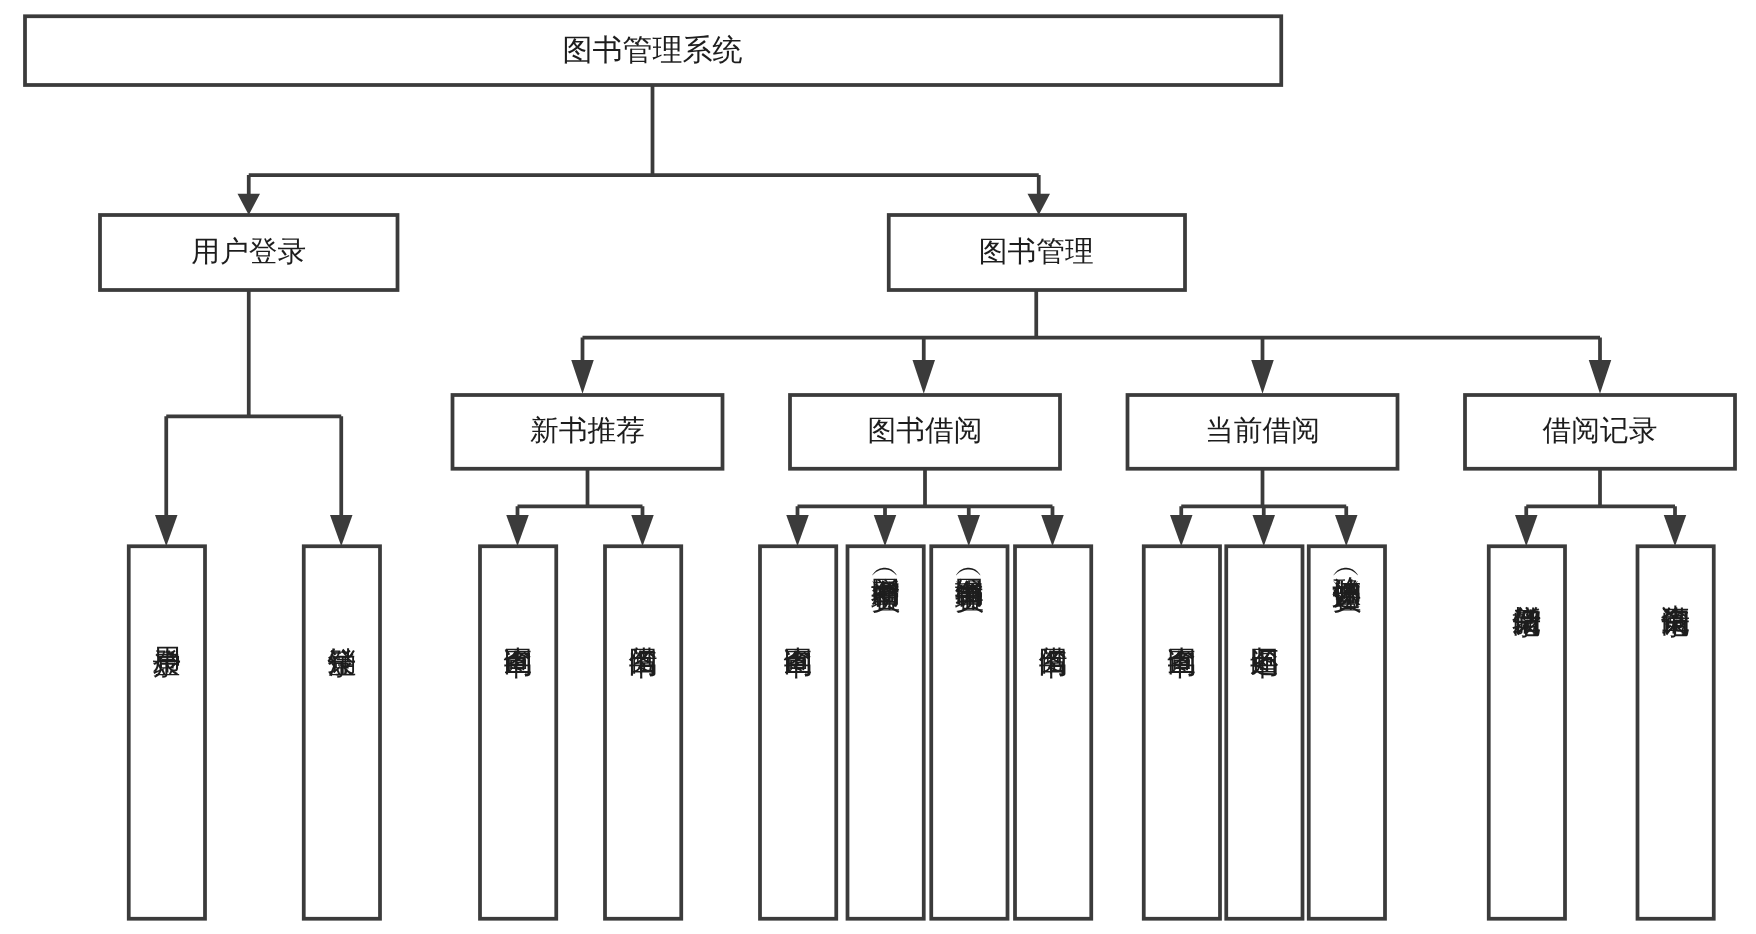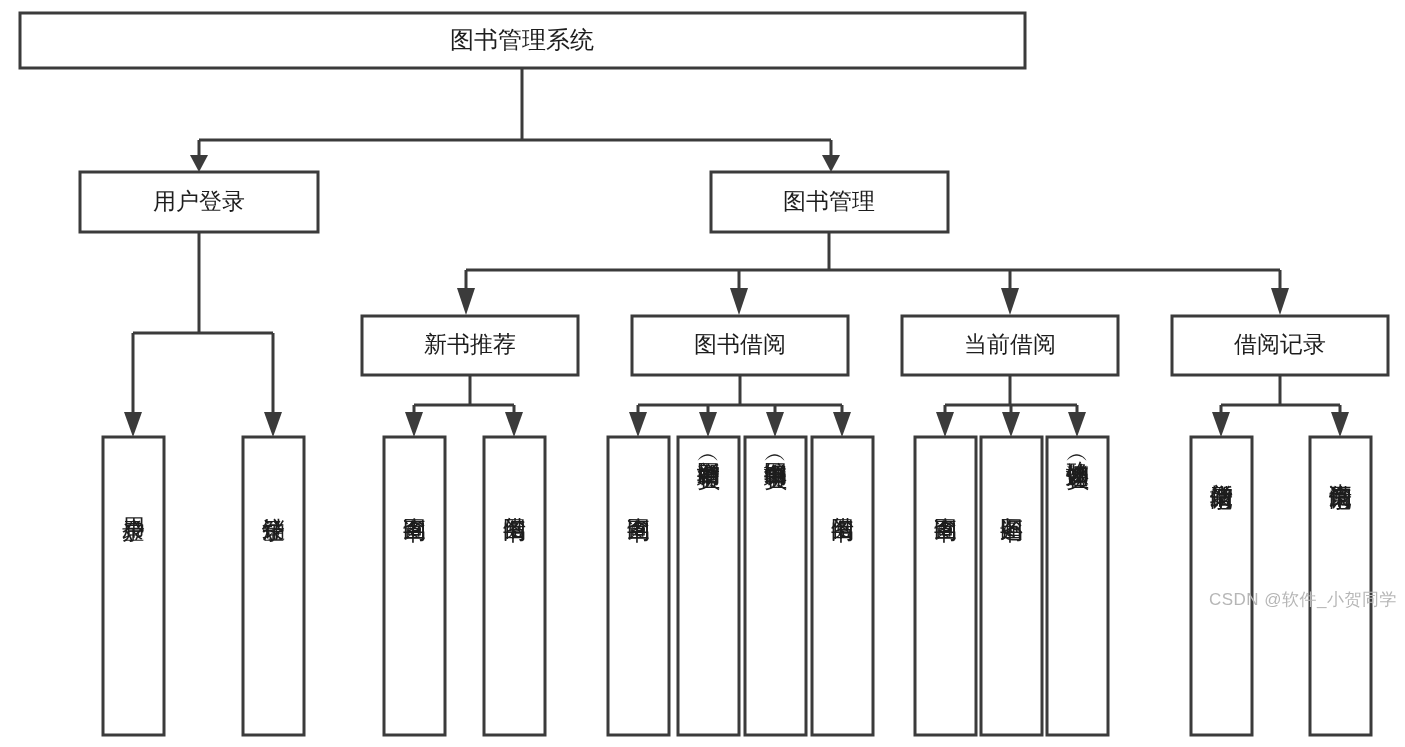--- a/index.html
+++ b/index.html
@@ -240,15 +240,14 @@
   </div>
 
   <div class="leaf-label-wrap" style="left:1191px; top:437px; width:61px; height:298px;">
     <span class="leaf-label" style="margin-top:28px;">新增借阅记录</span>
   </div>
 
   <div class="leaf-label-wrap" style="left:1310px; top:437px; width:61px; height:298px;">
     <span class="leaf-label" style="margin-top:28px;">查询借阅记录</span>
   </div>
 
-  <div class="watermark">CSDN @软件_小贺同学</div>
 
 </div>
 
 </body></html>

